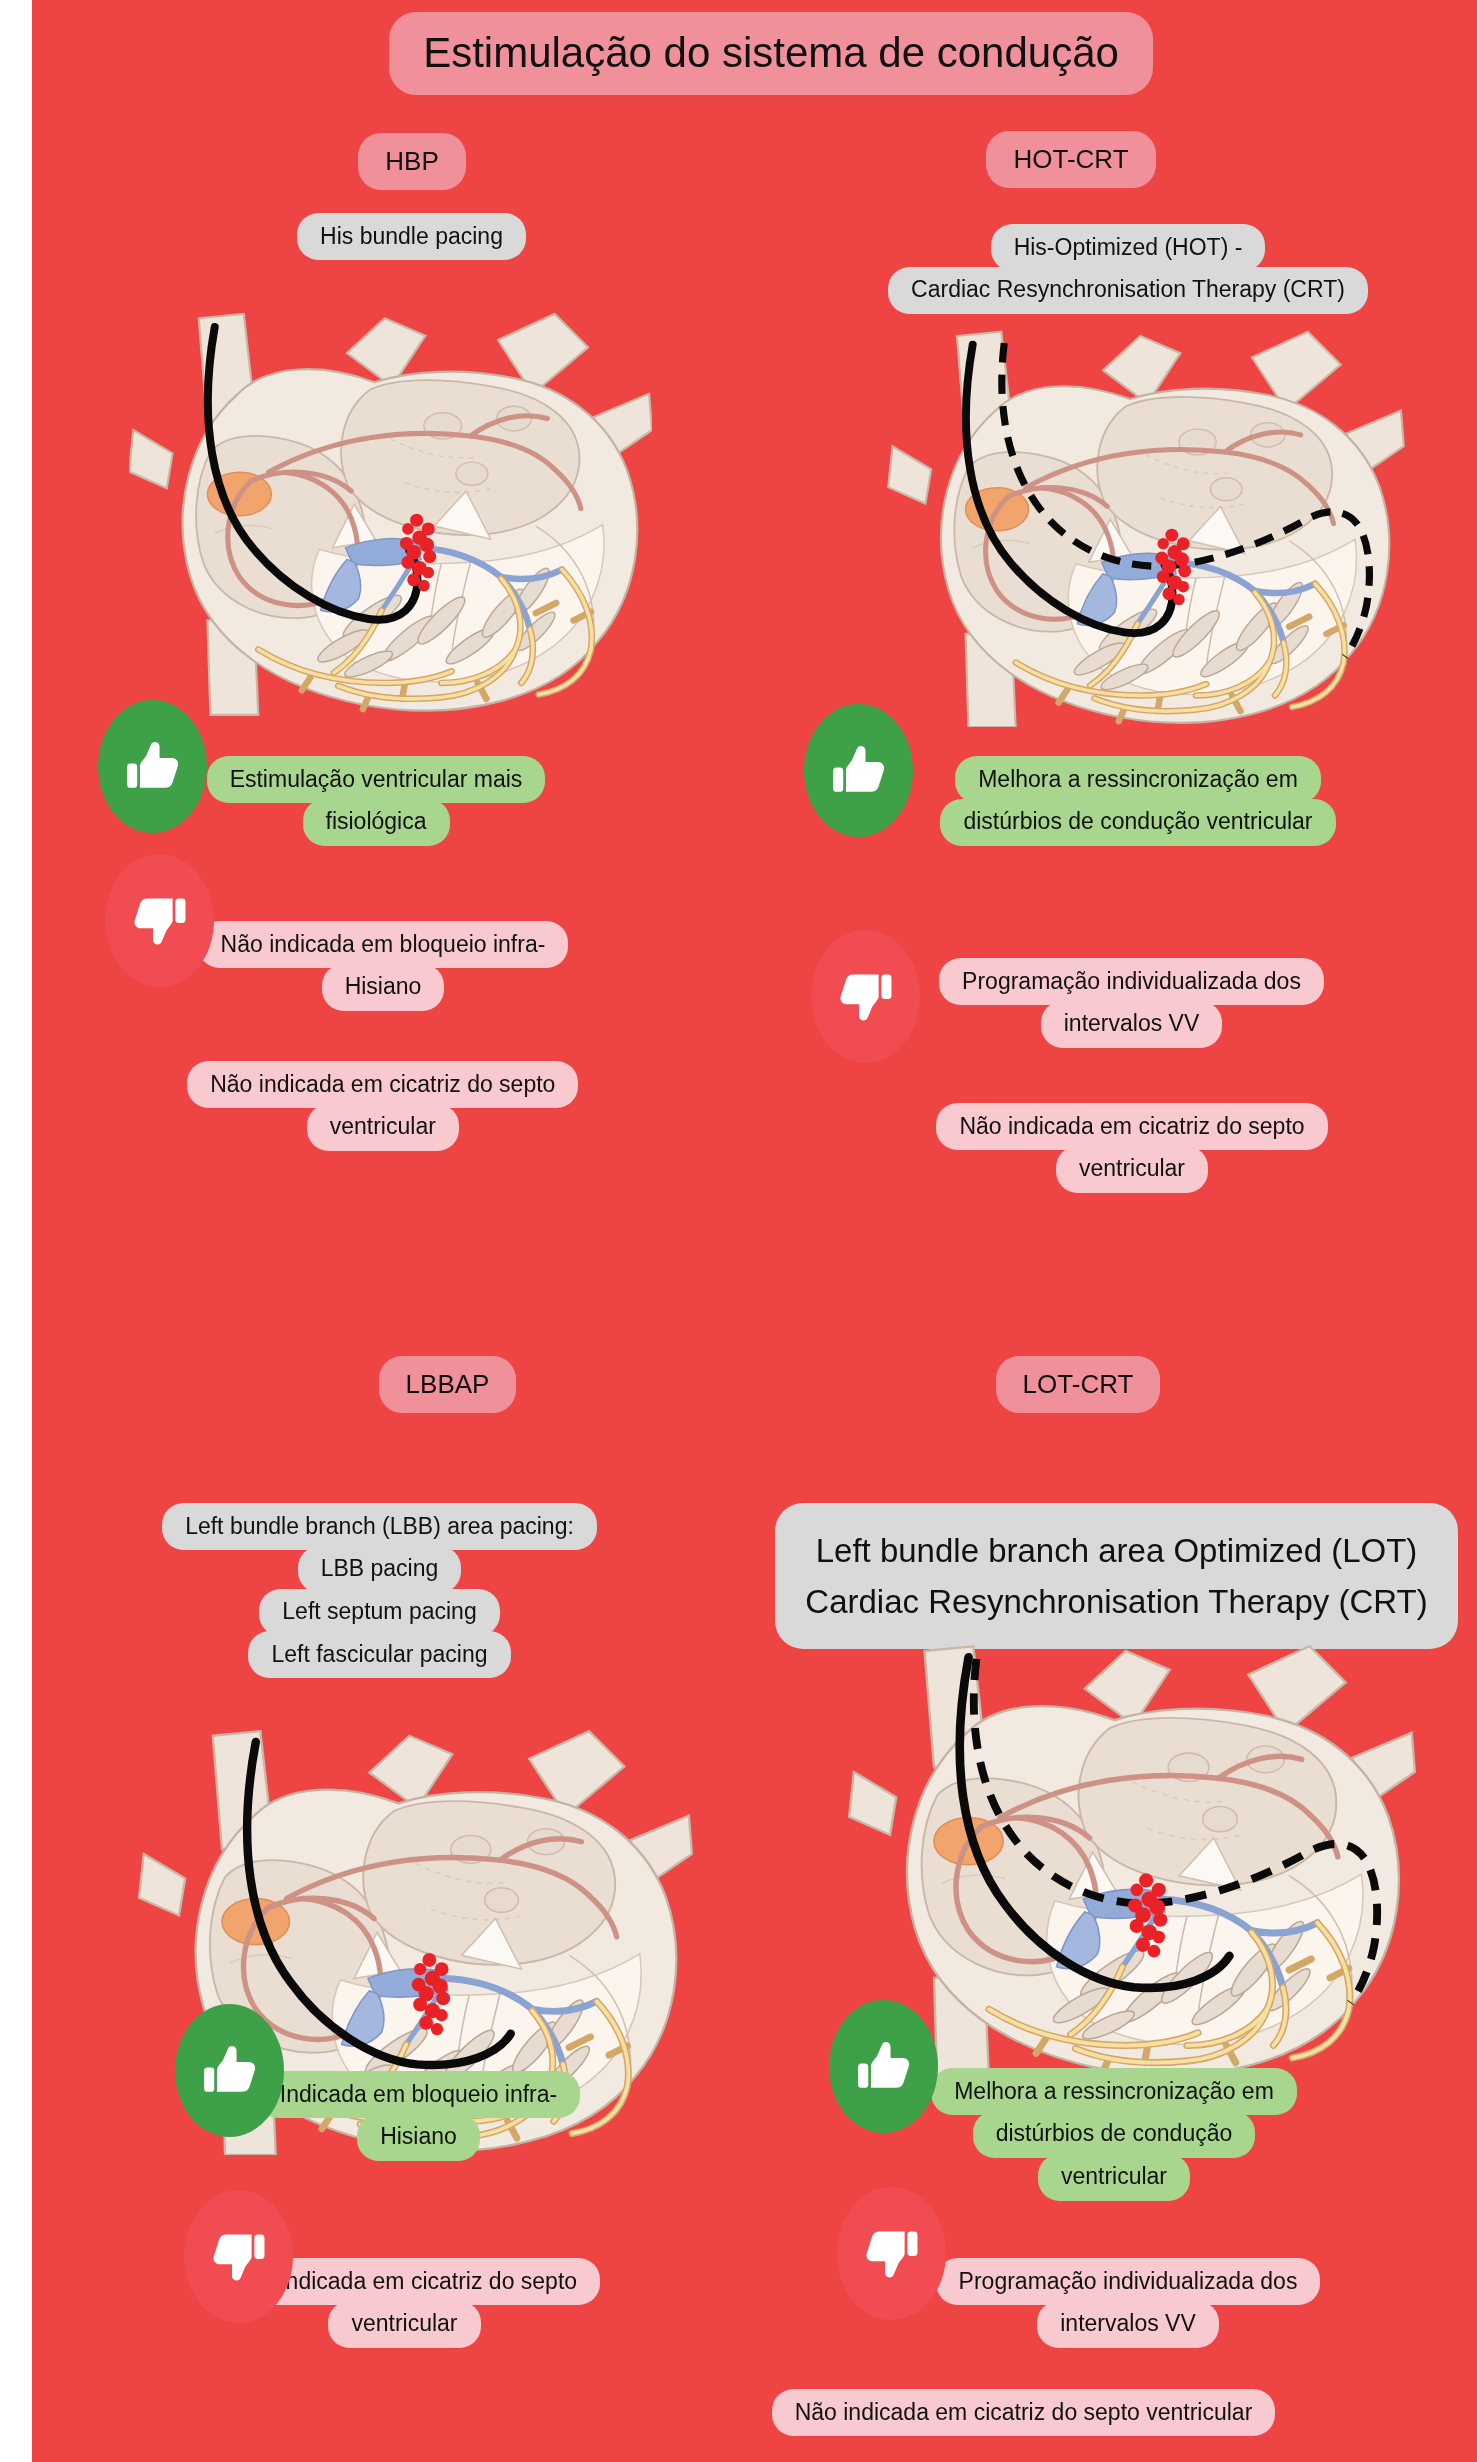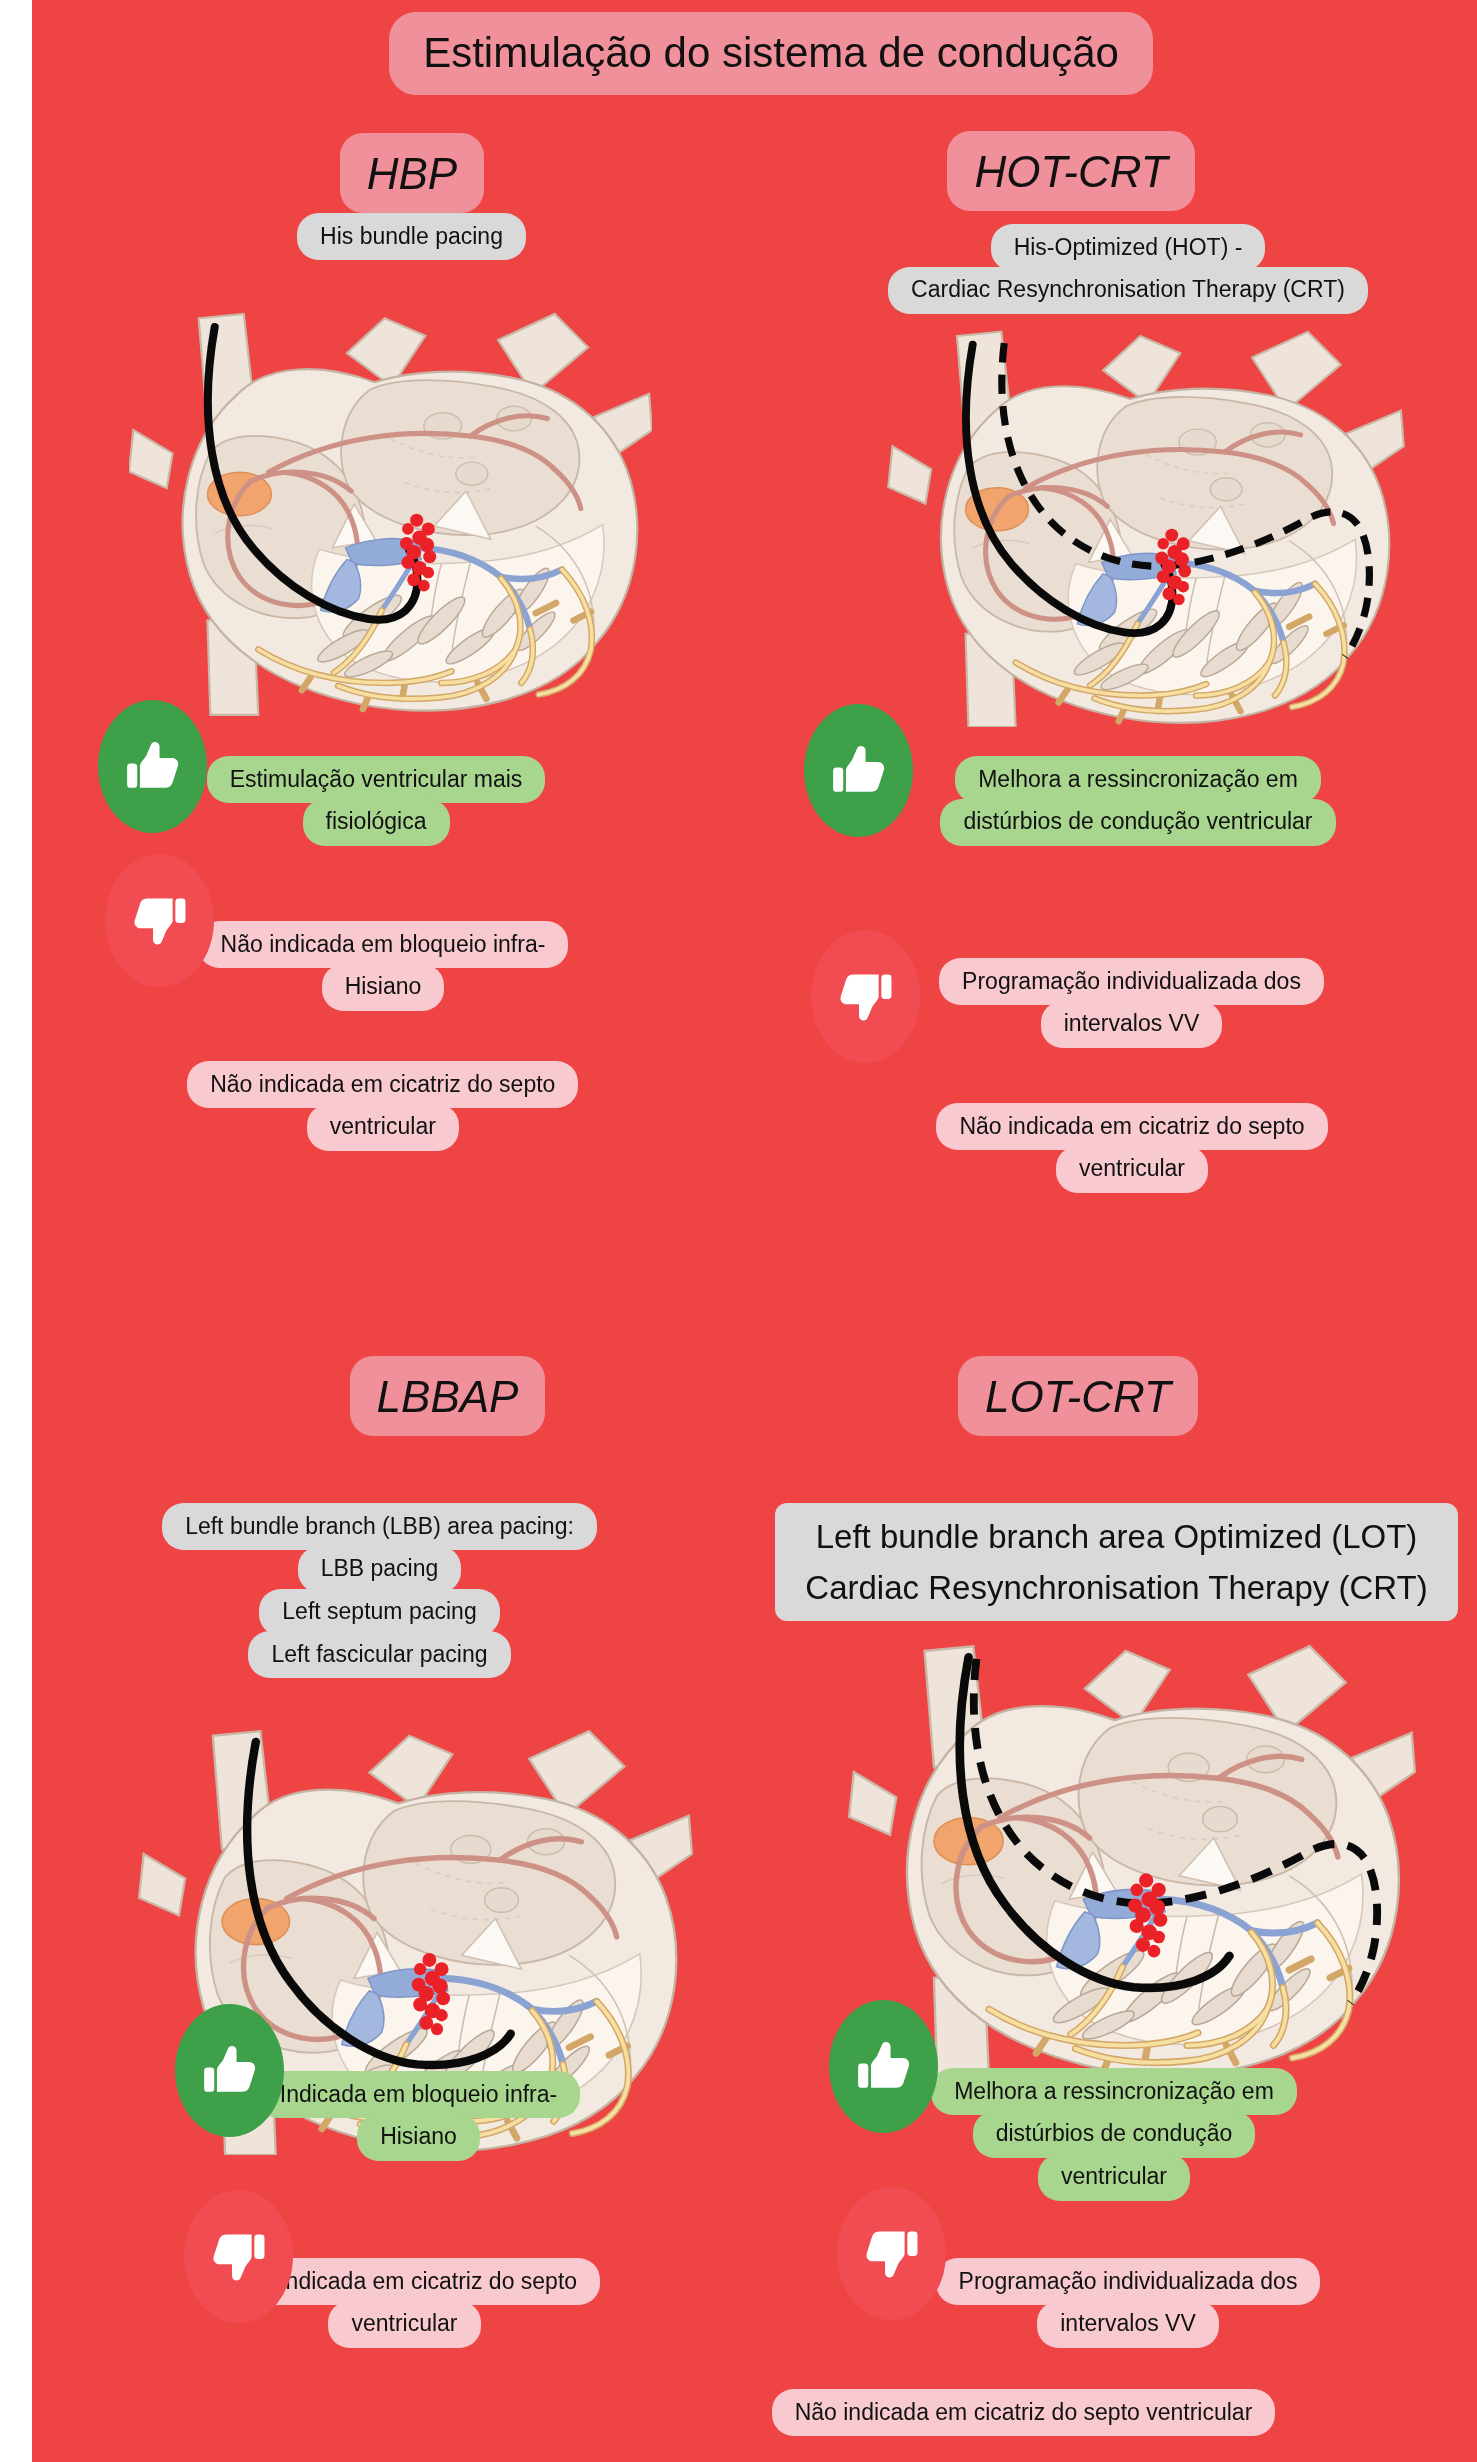--- a/index.html
+++ b/index.html
@@ -11,23 +11,23 @@
   .bline{
     display:inline-block;white-space:nowrap;padding:8.6px 23px;border-radius:21.5px;
     font-size:23px;line-height:1.3;color:#111;text-align:center;
   }
   .bline + .bline{margin-top:-4.3px;}
   .gray{background:#D9D9D9;}
   .green{background:#A8D68E;}
   .pink{background:#F8C9CF;}
   .salmon{background:#F0909A;}
   .title .bline{font-size:42px;padding:14.3px 34px;border-radius:27px;}
-  .header .bline{font-size:44px;padding:11.5px 27px;border-radius:23px;font-style:italic;}
+  .header .bline{font-size:26px;padding:11.5px 27px;border-radius:23px;}
   .bubble-multi{
-    background:#D9D9D9;border-radius:12px;padding:8px 30px;text-align:center;
+    background:#D9D9D9;border-radius:28px;padding:22px 30px;text-align:center;
   }
   .bubble-multi .mline{display:block;font-size:33px;line-height:1.55;white-space:nowrap;}
   .thumb-circle{
     position:absolute;display:flex;align-items:center;justify-content:center;
     border-radius:50%;z-index:5;
   }
   .thumb-circle.up{background:#3EA049;}
   .thumb-circle.down{background:#F04C52;}
   .thumb-circle svg{width:62%;height:62%;}
   svg.heart{position:absolute;}

